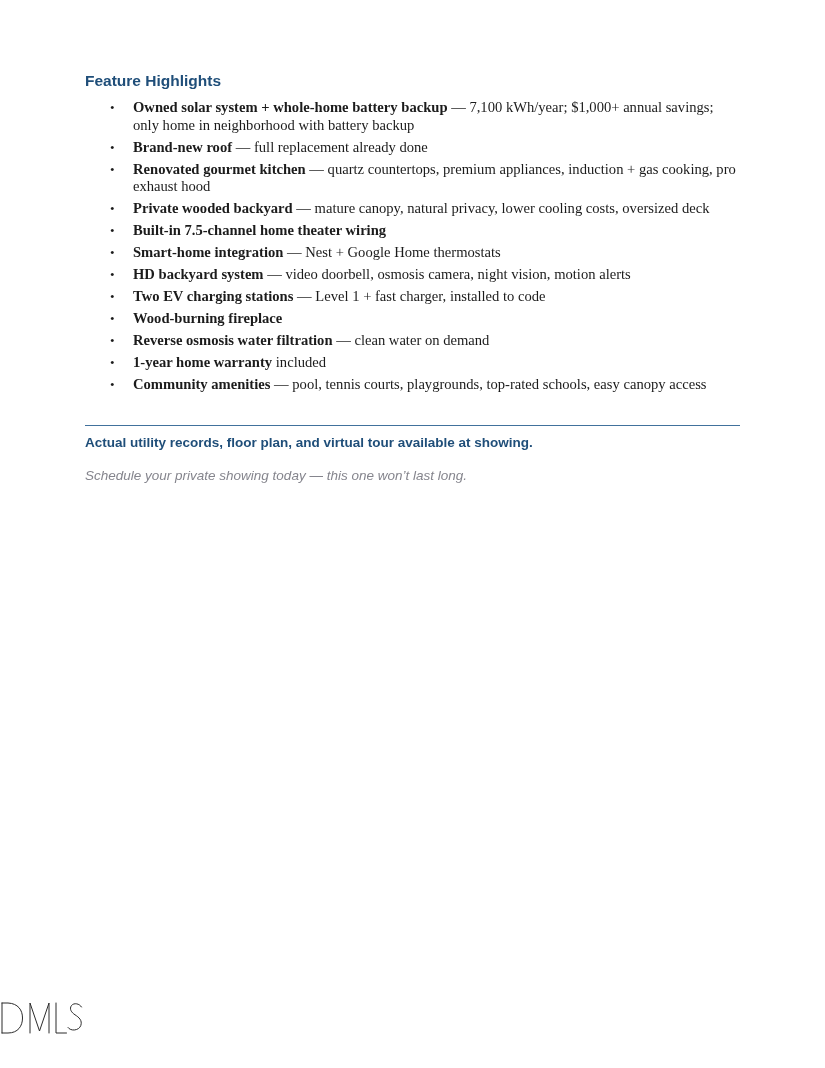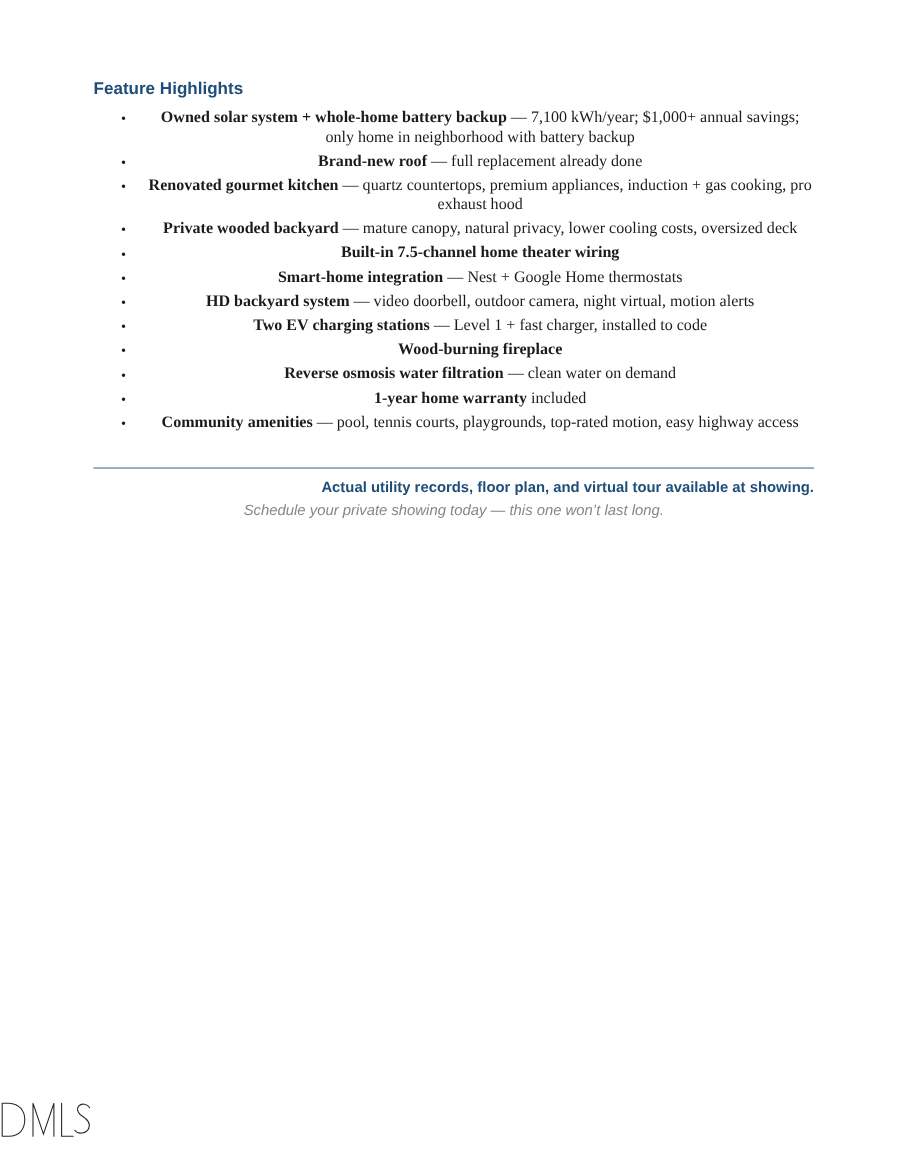--- a/index.html
+++ b/index.html
@@ -30,21 +30,20 @@
     font-size: 15.5px;
     line-height: 18px;
     font-weight: 700;
     color: var(--heading-blue);
     margin: 0 0 9px 0;
   }
   ul.feature-list {
     list-style: none;
     margin: 0;
     padding: 0;
-    text-align: center;
   }
   ul.feature-list li {
     position: relative;
     padding-left: 48px;
     font-size: 14.6px;
     line-height: 17.5px;
     color: var(--body-text);
     margin-bottom: 4.5px;
   }
   ul.feature-list li::before {
@@ -58,30 +57,30 @@
   .seg { font-weight: 400; }
   .seg.bold { font-weight: 700; }
   .divider {
     margin-top: 31px;
     height: 0;
     border: none;
     border-top: 1.5px solid var(--rule-blue);
   }
   .footer-note {
     margin-top: 5px;
-    text-align: right;
+    text-align: left;
     font-family: "Liberation Sans", sans-serif;
     font-size: 13.5px;
     line-height: 17px;
     font-weight: 700;
     color: var(--heading-blue);
   }
   .footer-tagline {
-    margin-top: 4px;
-    text-align: center;
+    margin-top: 16px;
+    text-align: left;
     font-family: "Liberation Sans", sans-serif;
     font-size: 13.5px;
     line-height: 17px;
     font-style: italic;
     color: var(--tagline-gray);
   }
   .logo {
     position: absolute;
     left: -1px;
     top: 1000px;
@@ -98,26 +97,26 @@
   <div class="content">
     <h2 class="section-heading">Feature Highlights</h2>
 
     <ul class="feature-list">
         <li><span class="seg bold">Owned solar system + whole-home battery backup</span><span class="seg"> — 7,100 kWh/year; $1,000+ annual savings; only home in neighborhood with battery backup</span></li>
         <li><span class="seg bold">Brand-new roof</span><span class="seg"> — full replacement already done</span></li>
         <li><span class="seg bold">Renovated gourmet kitchen</span><span class="seg"> — quartz countertops, premium appliances, induction + gas cooking, pro exhaust hood</span></li>
         <li><span class="seg bold">Private wooded backyard</span><span class="seg"> — mature canopy, natural privacy, lower cooling costs, oversized deck</span></li>
         <li><span class="seg bold">Built-in 7.5-channel home theater wiring</span></li>
         <li><span class="seg bold">Smart-home integration</span><span class="seg"> — Nest + Google Home thermostats</span></li>
-        <li><span class="seg bold">HD backyard system</span><span class="seg"> — video doorbell, outdoor camera, night virtual, motion alerts</span></li>
+        <li><span class="seg bold">HD backyard system</span><span class="seg"> — video doorbell, osmosis camera, night vision, motion alerts</span></li>
         <li><span class="seg bold">Two EV charging stations</span><span class="seg"> — Level 1 + fast charger, installed to code</span></li>
         <li><span class="seg bold">Wood-burning fireplace</span></li>
         <li><span class="seg bold">Reverse osmosis water filtration</span><span class="seg"> — clean water on demand</span></li>
         <li><span class="seg bold">1-year home warranty</span><span class="seg"> included</span></li>
-        <li><span class="seg bold">Community amenities</span><span class="seg"> — pool, tennis courts, playgrounds, top-rated motion, easy highway access</span></li>
+        <li><span class="seg bold">Community amenities</span><span class="seg"> — pool, tennis courts, playgrounds, top-rated schools, easy canopy access</span></li>
       </ul>
 
     <hr class="divider">
 
     <div class="footer-note">Actual utility records, floor plan, and virtual tour available at showing.</div>
 
     <div class="footer-tagline">Schedule your private showing today — this one won’t last long.</div>
   </div>
 
   <div class="logo">

